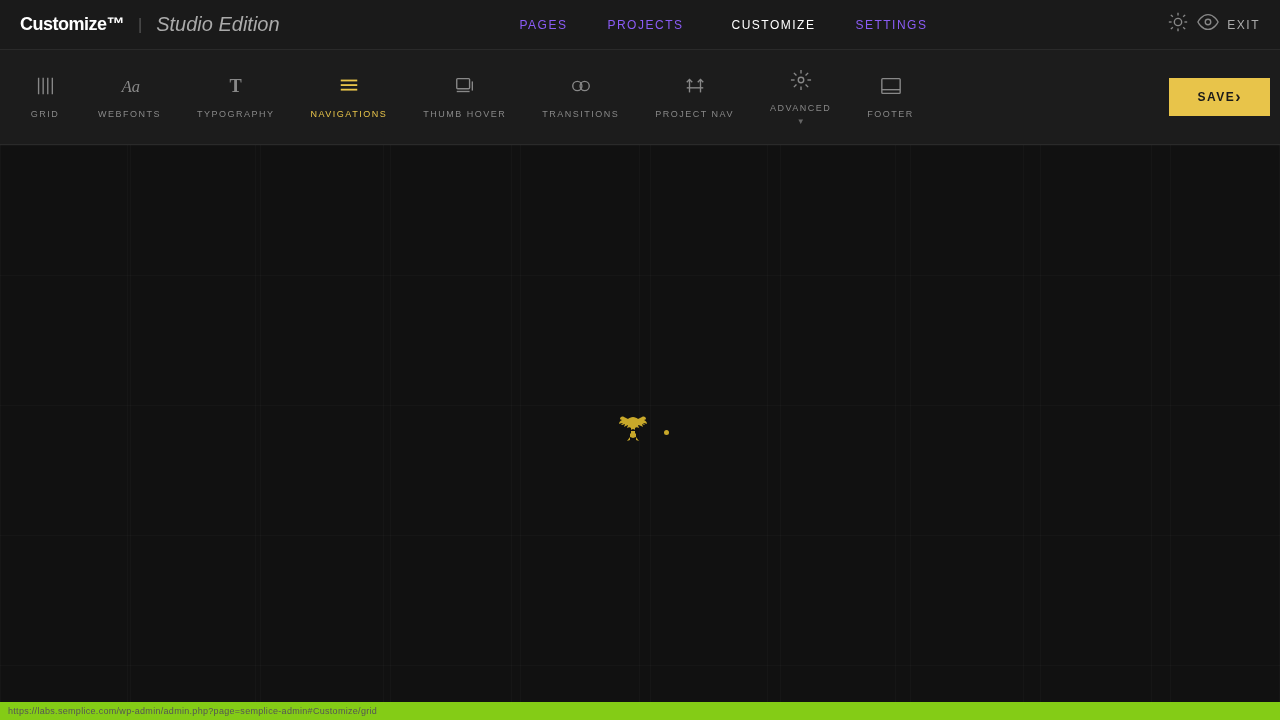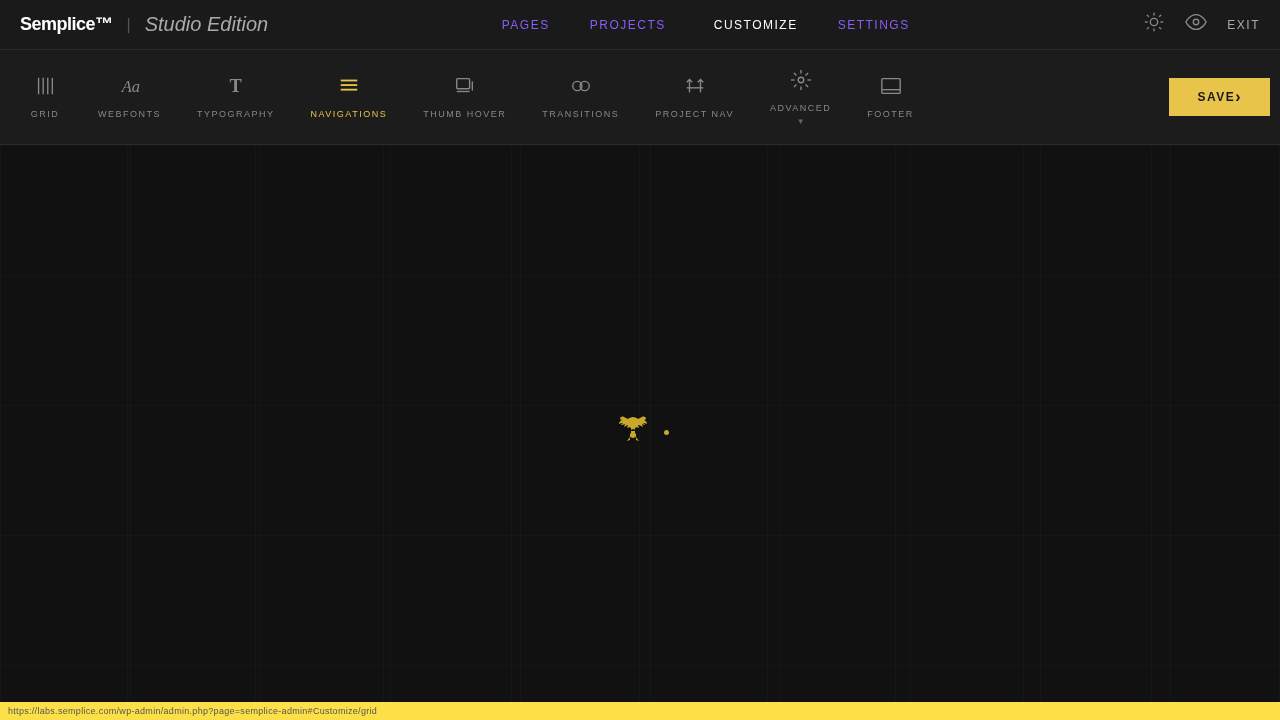--- a/index.html
+++ b/index.html
@@ -56,21 +56,21 @@
       text-transform: uppercase;
       cursor: pointer;
     }
     .top-nav-item.active {
       color: #ffffff;
       margin-left: 8px;
     }
     .top-nav-right {
       display: flex;
       align-items: center;
-      gap: 20px;
+      gap: 8px;
     }
     .top-icon {
       font-size: 18px;
       color: #aaa;
       cursor: pointer;
     }
     .exit-btn {
       font-size: 12px;
       letter-spacing: 1.5px;
       color: #aaa;
@@ -190,21 +190,21 @@
       margin-left: 4px;
     }
 
     
     .status-bar {
       position: fixed;
       bottom: 0;
       left: 0;
       width: 100%;
       height: 18px;
-      background: #fde047;
+      background: #84cc16;
       display: flex;
       align-items: center;
       padding: 0 8px;
     }
     .status-url {
       font-size: 9px;
       color: #555;
       letter-spacing: 0.3px;
     }
 
@@ -219,21 +219,21 @@
     .svg-icon {
       width: 22px;
       height: 22px;
     }
   </style>
 </head>
 <body>
 
 <nav class="top-nav">
   <div class="top-nav-left">
-    <span class="logo-semplice">Semplice™</span>
+    <span class="logo-semplice">Customize™</span>
     <span class="logo-separator">|</span>
     <span class="logo-edition">Studio Edition</span>
   </div>
   <div class="top-nav-center">
     <span class="top-nav-item">PAGES</span>
     <span class="top-nav-item">PROJECTS</span>
     <span class="top-nav-item active">CUSTOMIZE</span>
     <span class="top-nav-item">SETTINGS</span>
   </div>
   <div class="top-nav-right">

